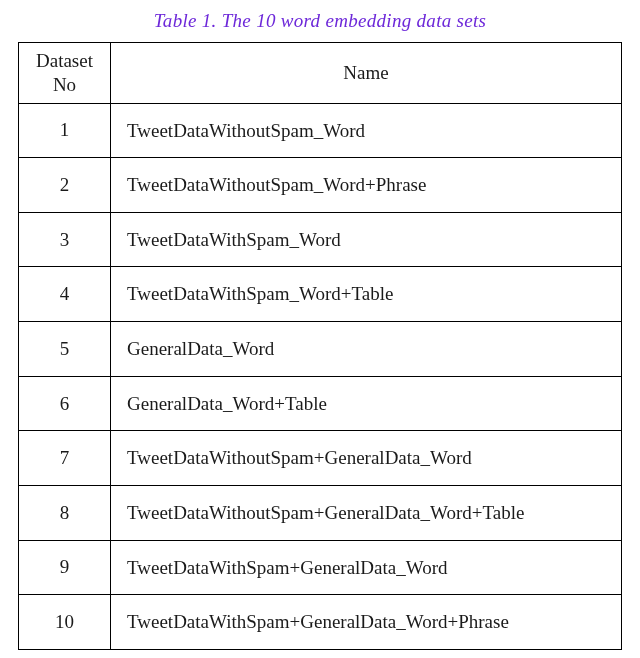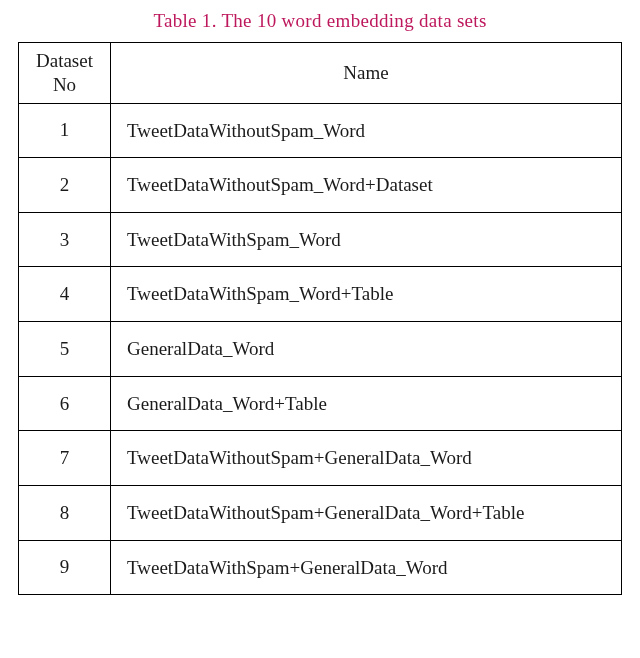--- a/index.html
+++ b/index.html
@@ -6,24 +6,25 @@
       margin: 0;
       padding: 10px 18px;
       font-family: 'Times New Roman', Times, serif;
       background: #ffffff;
       color: #1a1a1a;
       width: 640px;
       box-sizing: border-box;
     }
     .caption {
       text-align: center;
+      font-style: italic;
       font-size: 19px;
       margin-bottom: 10px;
       letter-spacing: 0.3px;
-      color: #be185d;
+      color: #6d28d9;
     }
     table {
       border-collapse: collapse;
       width: 100%;
       table-layout: fixed;
     }
     th, td {
       border: 1px solid #000;
       font-size: 19px;
       vertical-align: middle;
@@ -75,21 +76,21 @@
       <th class="col-name">Name</th>
     </tr>
   </thead>
   <tbody>
     <tr>
       <td class="cell-no">1</td>
       <td class="cell-name">TweetDataWithoutSpam_Word</td>
     </tr>
     <tr>
       <td class="cell-no">2</td>
-      <td class="cell-name">TweetDataWithoutSpam_Word+Dataset</td>
+      <td class="cell-name">TweetDataWithoutSpam_Word+Phrase</td>
     </tr>
     <tr>
       <td class="cell-no">3</td>
       <td class="cell-name">TweetDataWithSpam_Word</td>
     </tr>
     <tr class="sep-bottom">
       <td class="cell-no">4</td>
       <td class="cell-name">TweetDataWithSpam_Word+Table</td>
     </tr>
     <tr>
@@ -105,14 +106,18 @@
       <td class="cell-name">TweetDataWithoutSpam+GeneralData_Word</td>
     </tr>
     <tr>
       <td class="cell-no">8</td>
       <td class="cell-name">TweetDataWithoutSpam+GeneralData_Word+Table</td>
     </tr>
     <tr>
       <td class="cell-no">9</td>
       <td class="cell-name">TweetDataWithSpam+GeneralData_Word</td>
     </tr>
+    <tr>
+      <td class="cell-no">10</td>
+      <td class="cell-name">TweetDataWithSpam+GeneralData_Word+Phrase</td>
+    </tr>
   </tbody>
 </table>
 
 </body></html>

